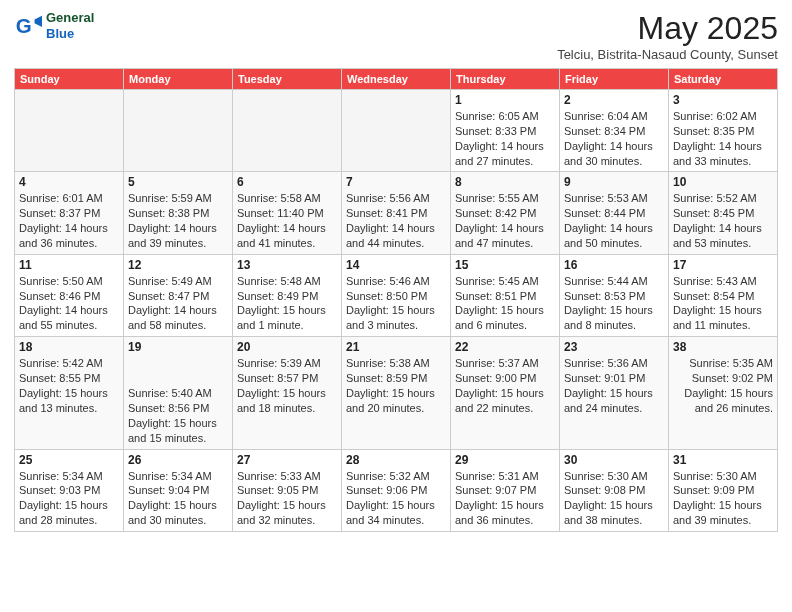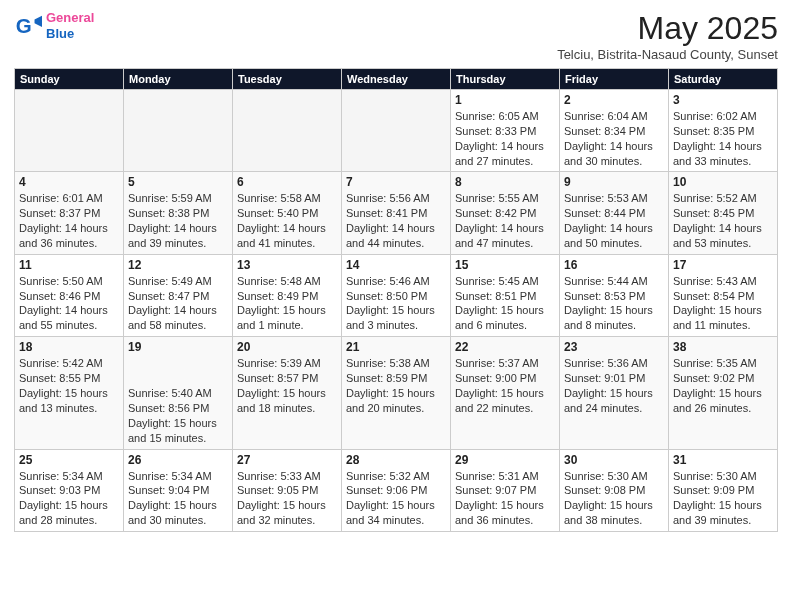--- a/index.html
+++ b/index.html
@@ -46,21 +46,21 @@
     .title-location {
       font-size: 13px;
       color: #444;
     }
     .calendar {
       width: 100%;
       border-collapse: collapse;
       table-layout: fixed;
     }
     .calendar th {
-      background: #0f172a;
+      background: #ef4444;
       color: #fff;
       font-size: 11px;
       font-weight: bold;
       padding: 4px 5px;
       text-align: left;
       border: 1px solid #ccc;
     }
     .calendar td {
       border: 1px solid #ccc;
       vertical-align: top;
@@ -92,21 +92,21 @@
 <body>
 
 <div class="page">
   <div class="header">
     <div class="logo">
       <svg class="logo-icon" viewBox="0 0 30 30">
         <text x="2" y="22" font-size="22" fill="#1565c0" font-family="Arial" font-weight="bold">G</text>
         <polygon points="22,8 30,4 30,16 22,12" fill="#1565c0"></polygon>
       </svg>
       <div class="logo-text">
-        <div style="color:#ec4899;font-weight:bold;font-size:13px;">General</div>
+        <div style="color:#14532d;font-weight:bold;font-size:13px;">General</div>
         <div style="color:#1565c0;font-weight:bold;font-size:13px;">Blue</div>
       </div>
     </div>
     <div class="title-block">
       <div class="title-month">May 2025</div>
       <div class="title-location">Telciu, Bistrita-Nasaud County, Sunset</div>
     </div>
   </div>
 
   <table class="calendar">
@@ -160,21 +160,21 @@
           <td>
             <div class="day-num">5</div>
             <div class="day-info" style="white-space: pre-line;">Sunrise: 5:59 AM
 Sunset: 8:38 PM
 Daylight: 14 hours
 and 39 minutes.</div>
           </td>
           <td>
             <div class="day-num">6</div>
             <div class="day-info" style="white-space: pre-line;">Sunrise: 5:58 AM
-Sunset: 5:40 PM
+Sunset: 11:40 PM
 Daylight: 14 hours
 and 41 minutes.</div>
           </td>
           <td>
             <div class="day-num">7</div>
             <div class="day-info" style="white-space: pre-line;">Sunrise: 5:56 AM
 Sunset: 8:41 PM
 Daylight: 14 hours
 and 44 minutes.</div>
           </td>
@@ -289,21 +289,21 @@
           </td>
           <td>
             <div class="day-num">23</div>
             <div class="day-info" style="white-space: pre-line;">Sunrise: 5:36 AM
 Sunset: 9:01 PM
 Daylight: 15 hours
 and 24 minutes.</div>
           </td>
           <td>
             <div class="day-num">38</div>
-            <div class="day-info" style="white-space: pre-line;">Sunrise: 5:35 AM
+            <div class="day-info" style="white-space: pre-line; text-align: right;">Sunrise: 5:35 AM
 Sunset: 9:02 PM
 Daylight: 15 hours
 and 26 minutes.</div>
           </td>
         </tr>
         <tr>
           <td>
             <div class="day-num">25</div>
             <div class="day-info" style="white-space: pre-line;">Sunrise: 5:34 AM
 Sunset: 9:03 PM

